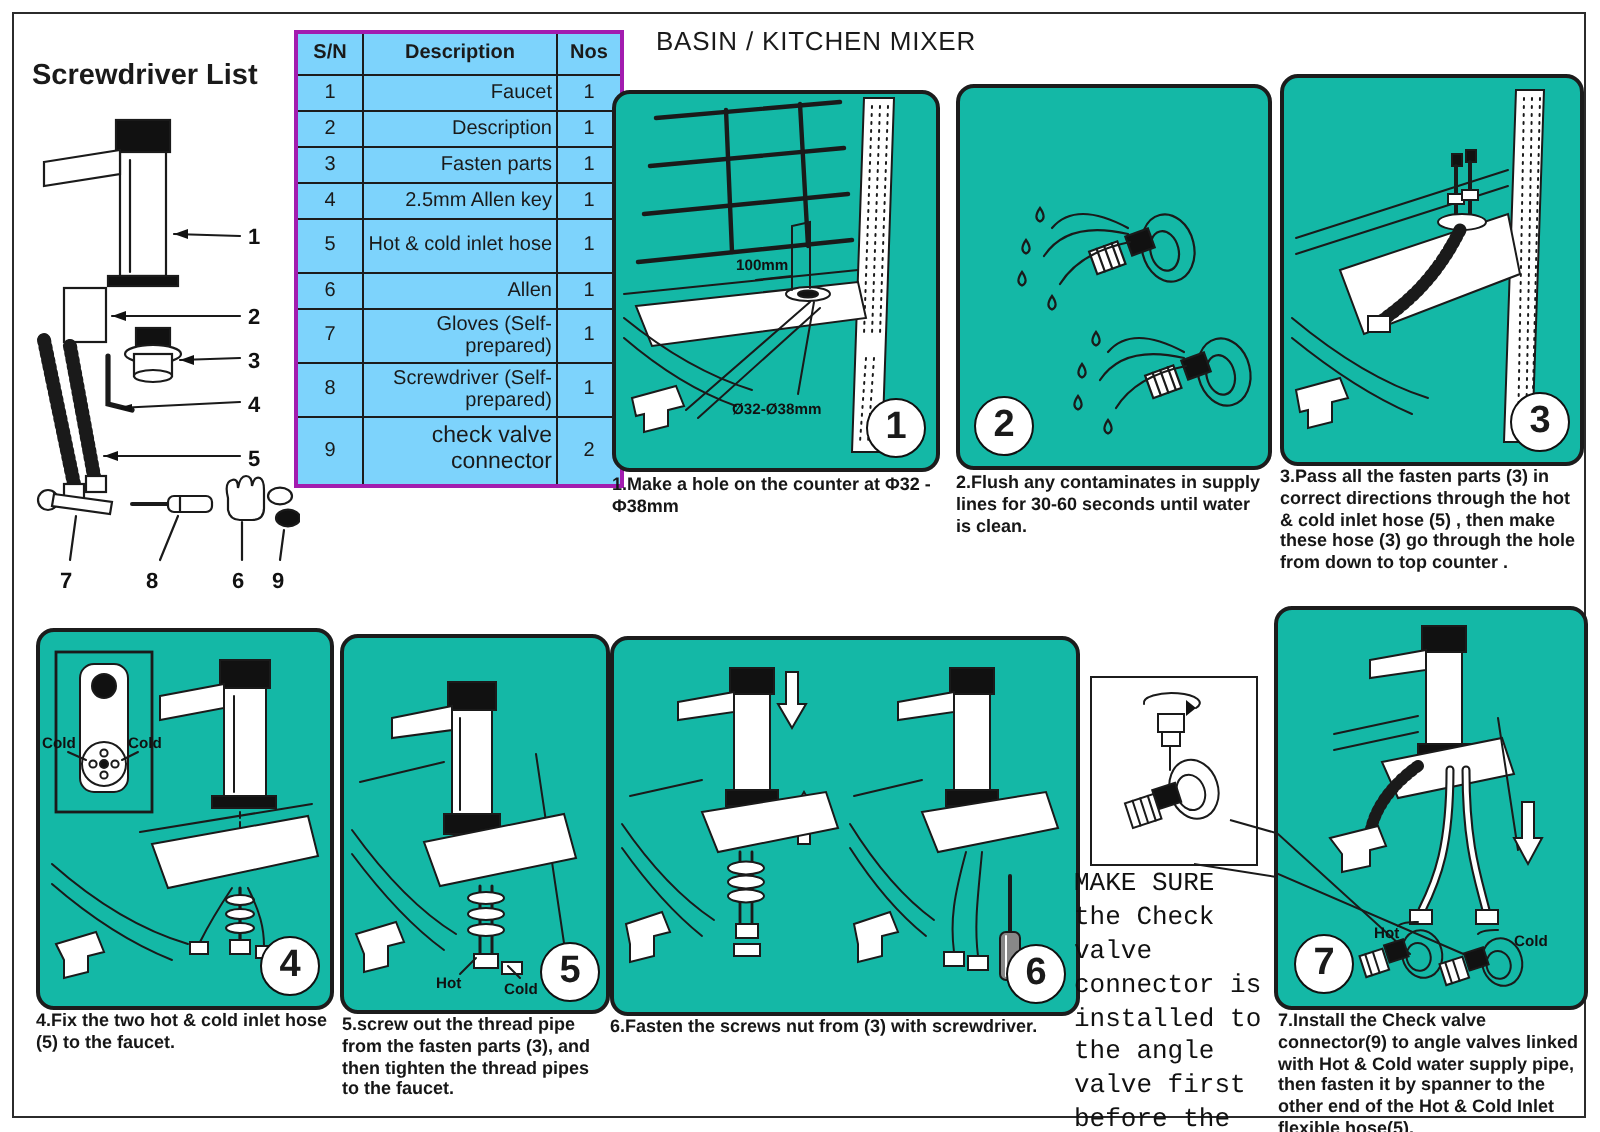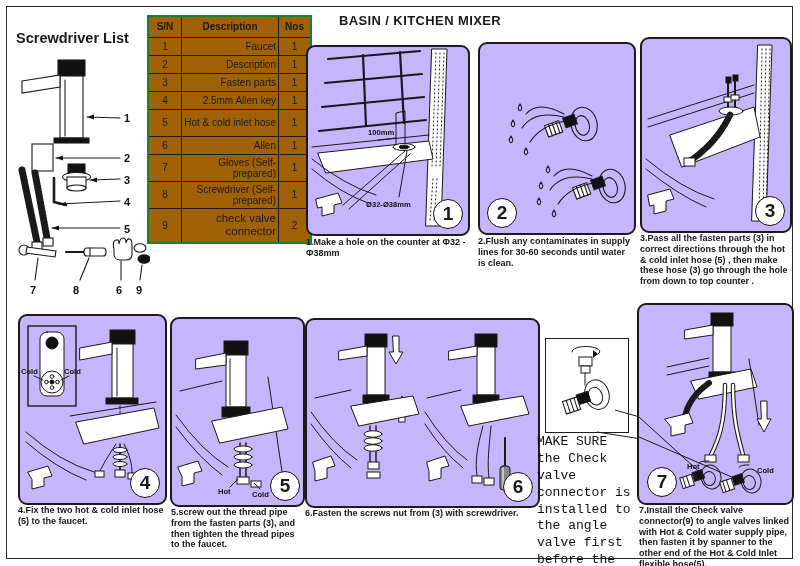--- a/index.html
+++ b/index.html
@@ -1,28 +1,28 @@
 <!DOCTYPE html>
 <html><head>
 <meta charset="utf-8">
 <style>
   html,body{margin:0;padding:0;background:#fff;width:800px;height:566px;overflow:hidden;
     font-family:"Liberation Sans",sans-serif;color:#1a1a1a;}
   .frame{position:absolute;left:6px;top:6px;width:785px;height:551px;border:1px solid #2b2b2b;background:#fff;}
   .abs{position:absolute;}
   .install-title{left:16px;top:30px;font-size:14.5px;font-weight:bold;}
-  .main-title{left:292px;top:13px;width:256px;text-align:center;font-size:13px;font-weight:bold;letter-spacing:.4px;}
-  table.parts{position:absolute;left:147px;top:15px;border-collapse:collapse;background:#a16207;
-    font-size:10px;text-align:center;border:2px solid #15803d;}
+  .main-title{left:280px;top:13px;width:256px;text-align:center;font-size:13px;font-weight:normal;letter-spacing:.4px;}
+  table.parts{position:absolute;left:147px;top:15px;border-collapse:collapse;background:#7dd3fc;
+    font-size:10px;text-align:center;border:2px solid #a21caf;}
   table.parts th,table.parts td{border:1px solid #1c1c1c;padding:1px 2px;line-height:1.15;}
   table.parts th{font-weight:bold;height:18px;}
   td.sn{width:28px;} td.desc{width:92px;text-align:right;} td.nos{width:27px;}
   tr.r1{height:18px;} tr.r2{height:27px;} tr.r3{height:34px;}
   .mono{font-family:Liberation Sans, sans-serif;font-size:11.5px;}
-  .sbox{border:2px solid #1c1c1c;border-radius:9px;background:#c4b5fd;}
+  .sbox{border:2px solid #1c1c1c;border-radius:9px;background:#14b8a6;}
   .badge{position:absolute;width:28px;height:28px;border:1.7px solid #111;border-radius:50%;
     background:#fff;display:flex;align-items:center;justify-content:center;
     font-size:19px;font-weight:bold;}
   .cap{font-size:9px;font-weight:bold;line-height:1.2;color:#161616;}
   .note{font-family:Liberation Mono, monospace;font-size:13px;line-height:1.3;color:#111;}
   svg{display:block;}
   svg text{font-family:"Liberation Sans",sans-serif;fill:#111;}
   .lbl{font-size:7.6px;font-weight:bold;}
   .callout{font-size:11px;font-weight:bold;}
 </style>

